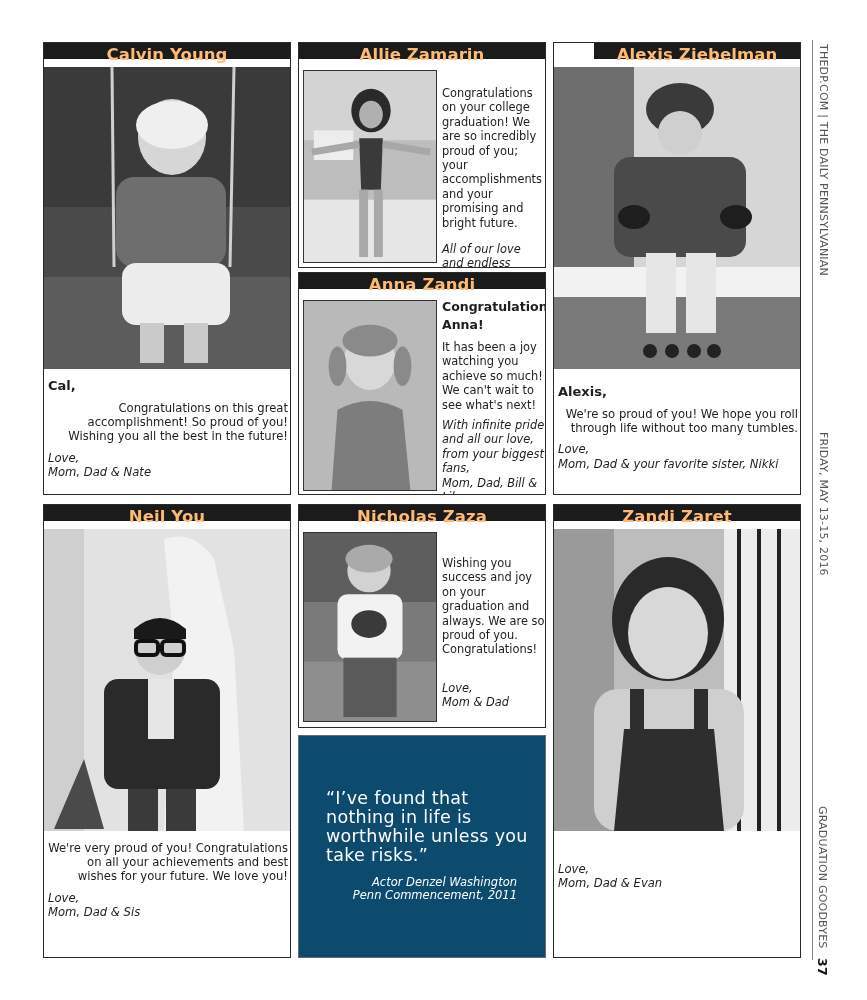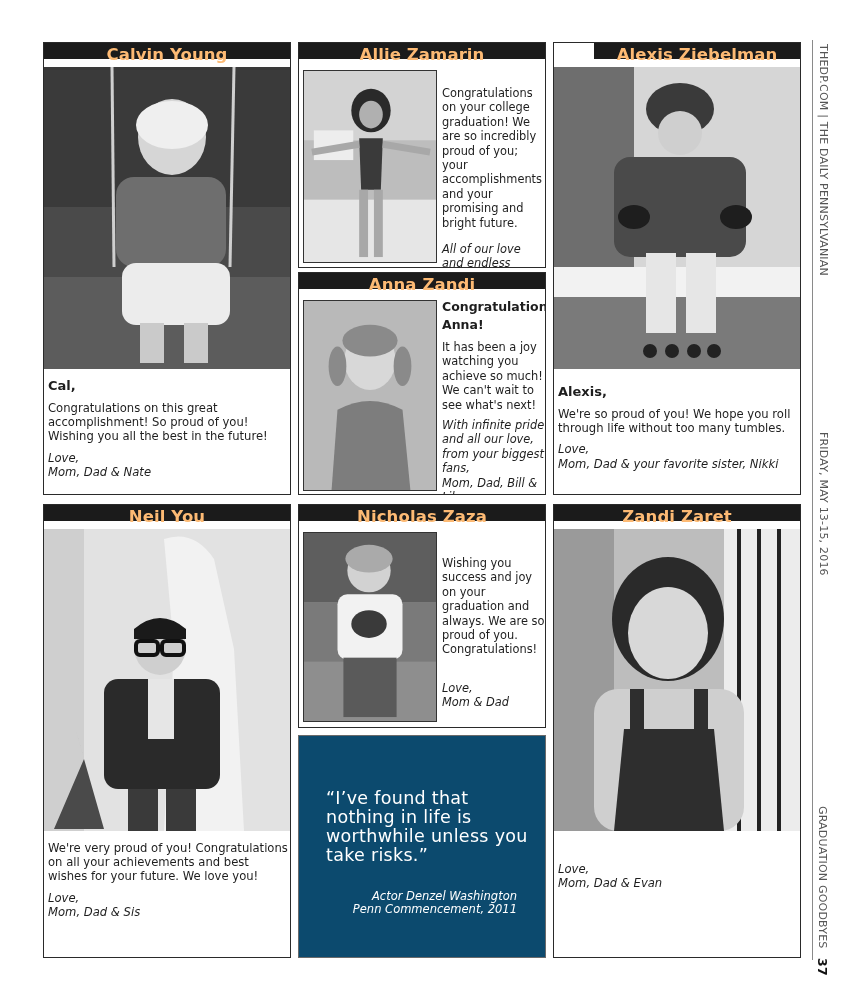--- a/index.html
+++ b/index.html
@@ -8,35 +8,35 @@
 
   .card { position: absolute; border: 1.5px solid #2a2a2a; background: #fff; overflow: hidden; }
   .card-header { height: 16px; background: #1b1b1b; color: #fdba74; font-weight: bold; font-size: 16.5px;
     text-align: center; line-height: 24px; font-family: "DejaVu Sans", sans-serif; letter-spacing: 0.1px; }
 
   .photo { position: absolute; overflow: hidden; }
   .photo svg { display: block; width: 100%; height: 100%; }
 
   .msg { position: absolute; font-size: 11.6px; line-height: 14.2px; color: #1e1e1e; }
   .msg .greet { font-weight: bold; font-size: 13px; margin-bottom: 7px; line-height: 17px; }
-  .msg p { margin-bottom: 7px; }
+  .msg p { margin-bottom: 7px; text-align: right; }
   .msg .sig { font-style: italic; }
 
   .side-msg { position: absolute; font-size: 11.4px; line-height: 14.4px; color: #1e1e1e; }
   .side-msg p { margin-bottom: 12px; }
   .side-msg .sig { font-style: italic; }
   .side-msg .greet-b { font-weight: bold; font-size: 12.5px; line-height: 18px; margin-bottom: 6px; }
   .side-msg.tight p { margin-bottom: 6px; }
 
   .quote-box { position: absolute; left: 298px; top: 735px; width: 248px; height: 223px;
     background: #0c4a6e; border: 1.5px solid #6a6a6a; }
   .quote-text { position: absolute; left: 27px; top: 53px; width: 210px; color: #ffffff;
     font-size: 17.5px; line-height: 19px; letter-spacing: 0.3px; font-family: "DejaVu Sans", sans-serif; }
   .quote-attr { position: absolute; right: 28px; top: 140px; color: #ffffff; font-style: italic;
-    font-size: 11.5px; line-height: 13px; text-align: right; margin-top: 14px; }
+    font-size: 11.5px; line-height: 13px; text-align: right; }
 
   .sidebar-line { position: absolute; left: 812px; top: 40px; width: 1px; height: 920px; background: #8a8a8a; }
   .sidebar-text { position: absolute; left: 814px; width: 16px; writing-mode: vertical-rl;
     font-size: 11px; color: #555; letter-spacing: 0.2px; font-family: "DejaVu Sans", sans-serif; white-space: nowrap; }
   .sidebar-text .pg { color: #111; font-weight: bold; font-size: 12.5px; margin-top: 6px; }
 </style>
 </head>
 <body>
 
 <div class="card" style="left:43px; top:42px; width:248px; height:453px;">

